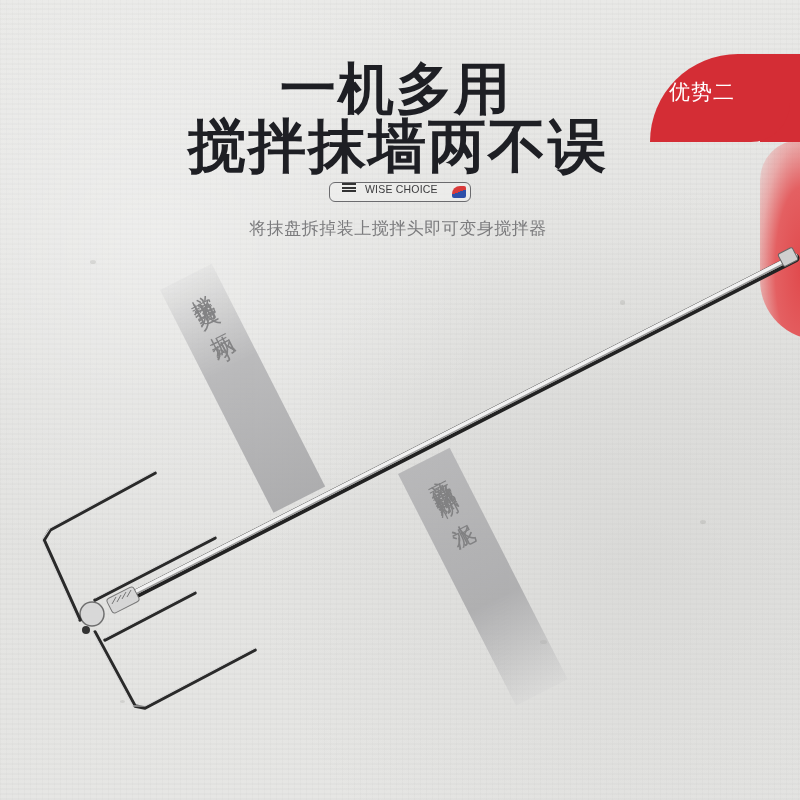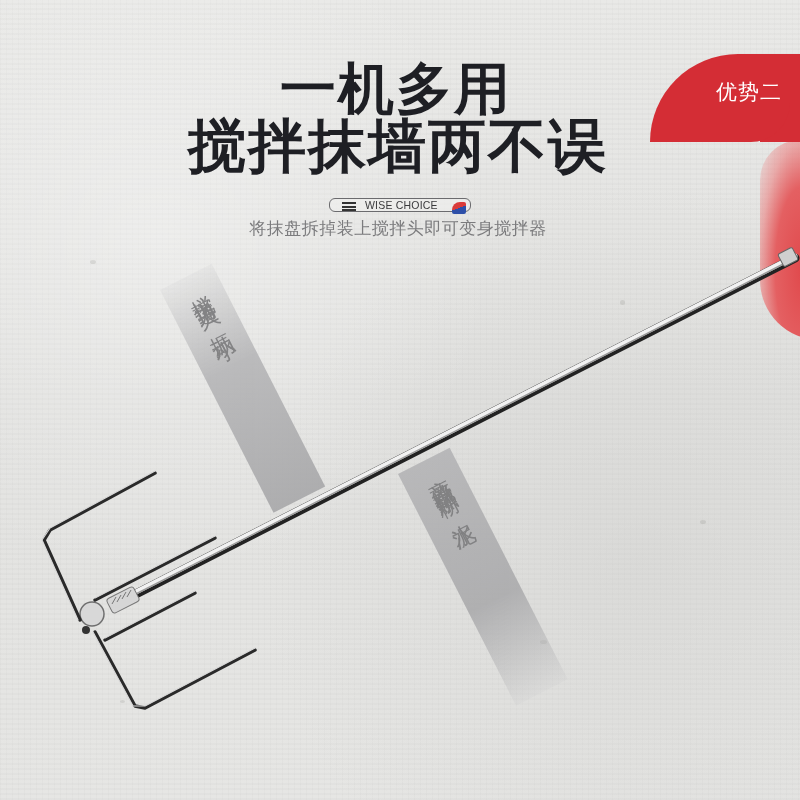--- a/index.html
+++ b/index.html
@@ -20,23 +20,23 @@
     .speckle { position: absolute; border-radius: 50%; background: rgba(120,120,118,0.18); }
 
     .title-line {
       position: absolute; left: 0; width: 800px; text-align: center;
       color: #1e1f24; font-weight: bold; letter-spacing: 2px;
     }
     .title-1 { top: 52px; font-size: 56px; left: -4px; }
     .title-2 { top: 108px; font-size: 58px; left: -2px; }
 
     .wise-pill {
-      position: absolute; left: 329px; top: 198px; width: 142px; height: 14px;
+      position: absolute; left: 329px; top: 182px; width: 142px; height: 20px;
       border: 1.5px solid #6b6b6e; border-radius: 6px; box-sizing: border-box;
-      display: flex; align-items: flex-end; padding-left: 12px;
+      display: flex; align-items: flex-start; padding-left: 12px;
       background: rgba(240,240,238,0.6);
     }
     .wise-menu { width: 14px; height: 9px; display: flex; flex-direction: column; justify-content: space-between; margin-right: 9px; }
     .wise-menu span { display: block; height: 2px; background: #333; }
     .wise-text { font-family: "Liberation Sans", sans-serif; font-size: 10.5px; color: #3a3a3c; letter-spacing: 0.2px; }
     .wise-flag {
       position: absolute; right: 4px; top: 3px; width: 14px; height: 12px;
       background: linear-gradient(160deg, #d93a3a 0 50%, #2d4fa8 50% 100%);
       border-radius: 8px 2px 2px 2px;
     }
@@ -45,21 +45,21 @@
       position: absolute; top: 217px; left: 0; width: 800px; text-align: center;
       font-size: 17px; color: #7b7b7d; letter-spacing: 0.5px; left: -2px;
     }
 
     .badge {
       position: absolute; left: 650px; top: 54px; width: 140px; height: 88px;
       background: #d42d35;
       border-radius: 90px 0 40px 0;
     }
     .badge-text {
-      position: absolute; left: 716px; top: 78px; font-size: 21px; color: #ffffff; letter-spacing: 1px;
+      position: absolute; left: 669px; top: 78px; font-size: 21px; color: #ffffff; letter-spacing: 1px;
     }
     .badge-tail {
       position: absolute; left: 760px; top: 54px; width: 40px; height: 88px;
       background: #d42d35; border-radius: 0 0 0 0;
     }
 
     .red-handle {
       position: absolute; left: 760px; top: 140px; width: 70px; height: 200px;
       background: radial-gradient(ellipse at 60% 65%, #e0494c 0%, #e46062 45%, rgba(235,130,130,0.6) 70%, rgba(235,200,200,0) 100%);
       border-radius: 40px 0 0 60px;

